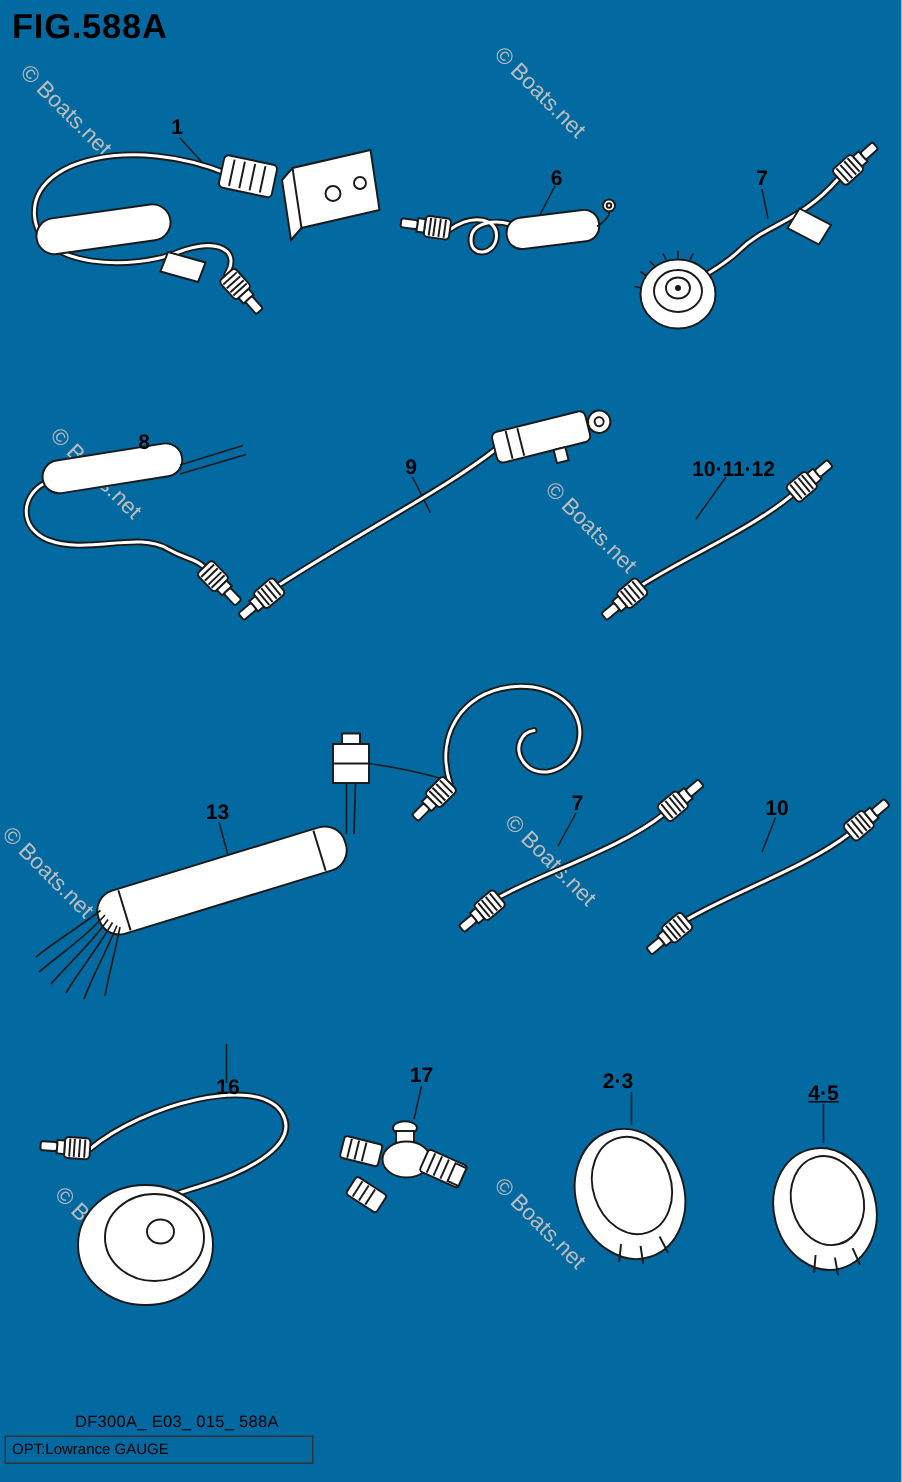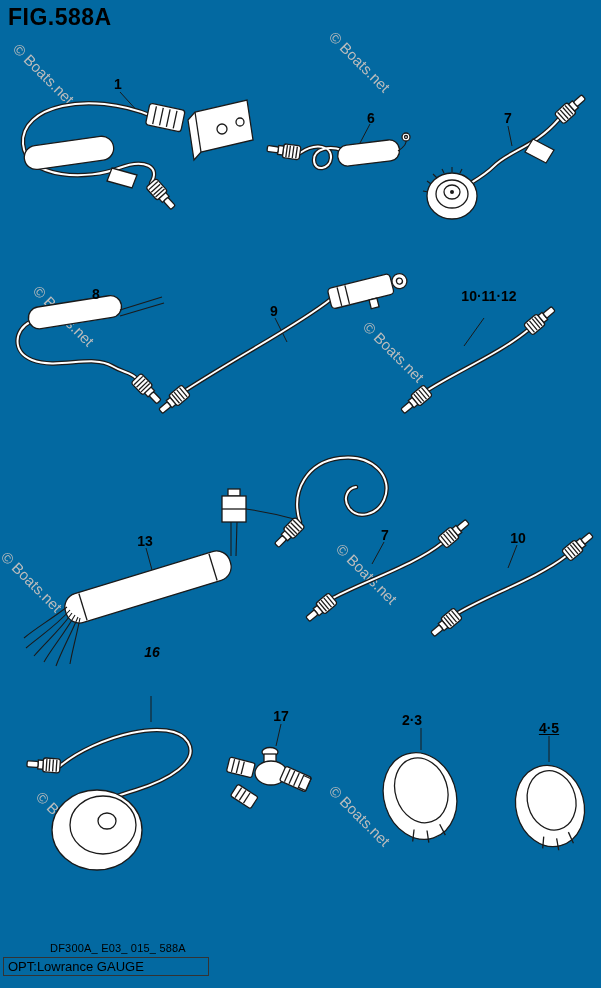--- a/index.html
+++ b/index.html
@@ -15,21 +15,21 @@
     position:absolute; font-size:15px; color:#bdbdbd; white-space:nowrap;
     transform:rotate(45deg); transform-origin:0 0; user-select:none;
   }
   .plabel {
     position:absolute; transform:translateX(-50%); font-weight:bold;
     font-size:14px; color:#000; white-space:nowrap;
   }
   .fcode { position:absolute; left:8px; top:942px; font-size:11px; color:#000; letter-spacing:0.2px;padding-left:42px; }
   .fbox {
     position:absolute; left:3px; top:957px; width:196px; height:15px;
-    border:1px solid #333; font-size:13px; line-height:15px; padding:1px 4px; color:#000;
+    border:1px solid #333; font-size:10px; line-height:15px; padding:1px 4px; color:#000;
   }
   svg.canvas { position:absolute; left:0; top:0; }
   
   .co { stroke:#1a1a1a; stroke-width:4.5; fill:none; stroke-linecap:round; }
   .ci { stroke:#ffffff; stroke-width:2; fill:none; stroke-linecap:round; }
   .ln { stroke:#1a1a1a; stroke-width:1.3; fill:none; }
   .fw { fill:#ffffff; stroke:#1a1a1a; stroke-width:1.3; }
   .thin { stroke:#1a1a1a; stroke-width:1.1; fill:none; }
   .leader { stroke:#1a1a1a; stroke-width:1; fill:none; }
 </style>
@@ -253,25 +253,25 @@
         <path class="ln" d="M561,836 L563,848"></path>
       </g>
     </g>
   </svg>
 
   <div class="plabel" style="left:118px; top:76px;">1</div>
   <div class="plabel" style="left:371px; top:110px;">6</div>
   <div class="plabel" style="left:508px; top:110px;">7</div>
   <div class="plabel" style="left:96px;  top:286px;">8</div>
   <div class="plabel" style="left:274px; top:303px;">9</div>
-  <div class="plabel" style="left:489px; top:288px;">10·11·12</div>
+  <div class="plabel" style="left:489px; top:304px;">10·11·12</div>
   <div class="plabel" style="left:145px; top:533px;text-align:center;">13</div>
   <div class="plabel" style="left:385px; top:527px;">7</div>
   <div class="plabel" style="left:518px; top:530px;">10</div>
-  <div class="plabel" style="left:152px; top:644px;font-style:italic;">16</div>
+  <div class="plabel" style="left:152px; top:716px;">16</div>
   <div class="plabel" style="left:281px; top:708px;">17</div>
   <div class="plabel" style="left:412px; top:712px;">2·3</div>
   <div class="plabel" style="left:549px; top:720px;text-decoration:underline;">4·5</div>
 
   <div class="fcode">DF300A_ E03_ 015_ 588A</div>
   <div class="fbox">OPT:Lowrance GAUGE</div>
 
 </div>
 
 </body></html>

